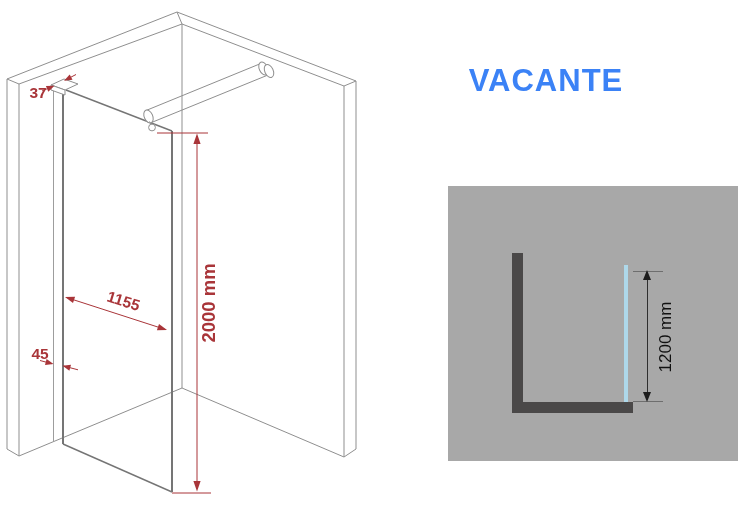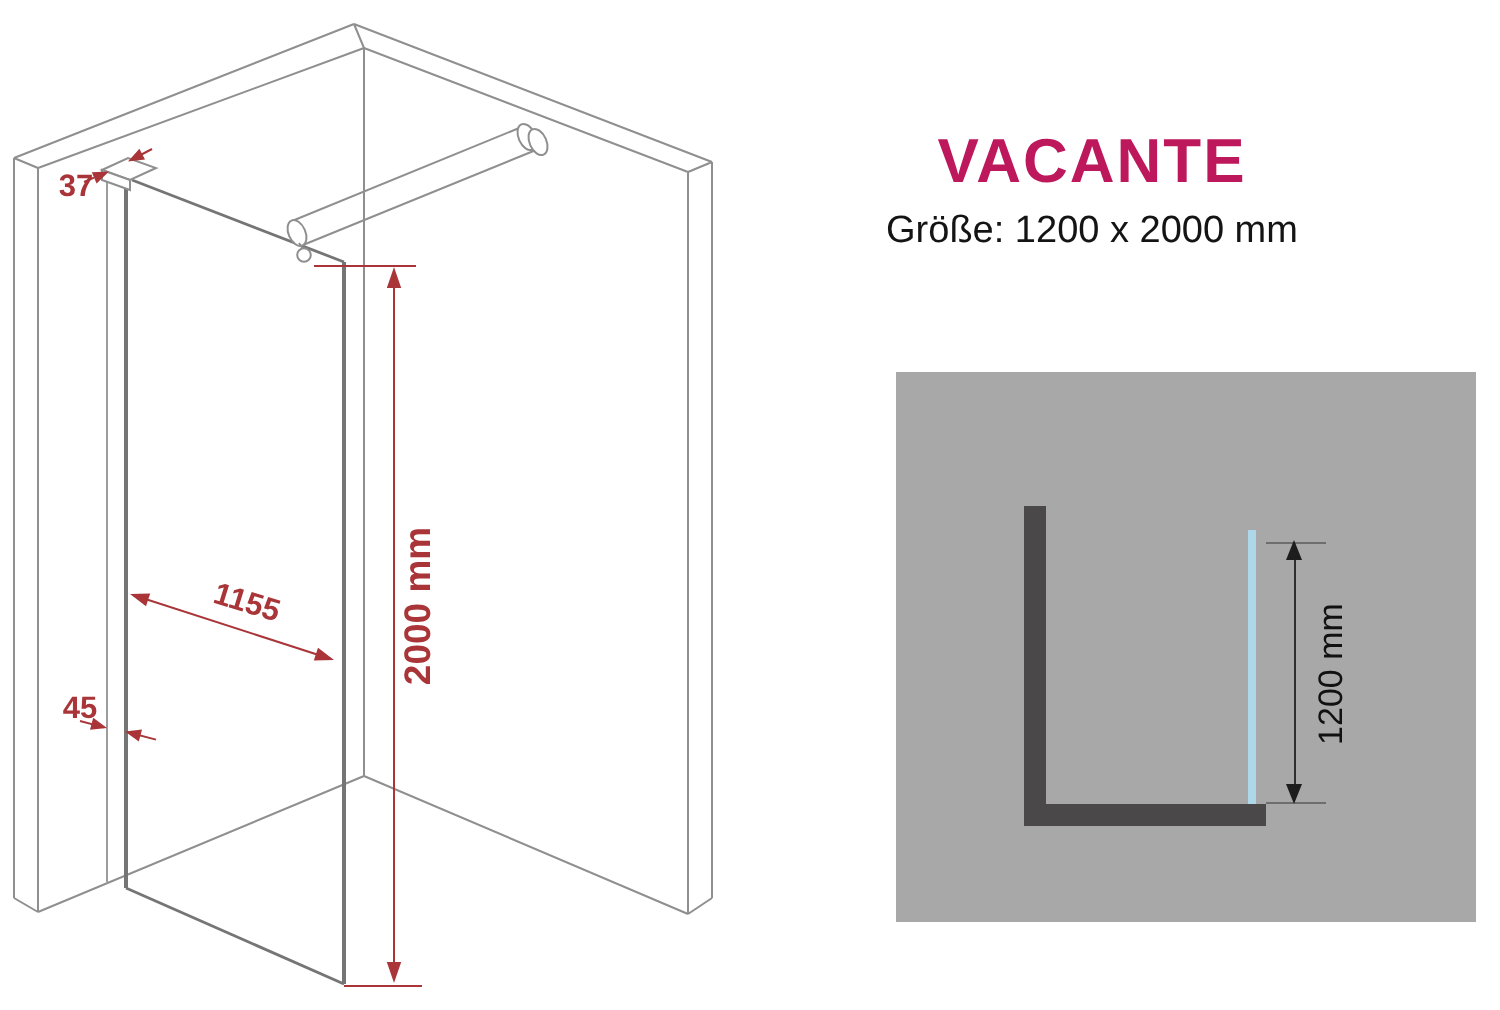--- a/index.html
+++ b/index.html
@@ -8,21 +8,21 @@
     font-family:"Liberation Sans","DejaVu Sans",sans-serif;
   }
   .stage{position:absolute;left:0;top:0;width:750px;height:505px;background:#ffffff;}
 
   
   .iso{position:absolute;left:0;top:0;width:430px;height:505px;}
 
   
   .title-block{position:absolute;left:433px;top:64px;width:226px;text-align:center;}
   .product-title{
-    font-size:31px;font-weight:bold;color:#be185d;letter-spacing:1px;line-height:34px;margin:0;
+    font-size:31px;font-weight:bold;color:#3b82f6;letter-spacing:1px;line-height:34px;margin:0;
   }
   .product-size{
     font-size:19px;font-weight:400;color:#141414;line-height:24px;margin:6px 0 0 0;
   }
 
   
   .top-view{position:absolute;left:448px;top:186px;width:290px;height:275px;background:#a8a8a8;}
   .wall-v{position:absolute;left:64px;top:67px;width:11px;height:160px;background:#4a4848;}
   .wall-h{position:absolute;left:64px;top:216px;width:121px;height:11px;background:#4a4848;}
   .glass-line{position:absolute;left:176px;top:79px;width:4px;height:137px;background:#aed8ea;}
@@ -110,21 +110,20 @@
         <polygon points="54.5,85.8 48.3,91.7 45.9,86.1" stroke="none"></polygon>
         <line x1="65.5" y1="80" x2="76" y2="74.5"></line>
         <polygon points="64,80.8 72.5,79.8 69.7,74.4" stroke="none"></polygon>
         <text x="38" y="98" text-anchor="middle" font-size="15.5" stroke="none">37</text>
       </g>
     </g>
   </svg>
 
   <div class="title-block">
     <div class="product-title">VACANTE</div>
-    <div class="product-size">Größe: 1200 x 2000 mm</div>
   </div>
 
   <div class="top-view">
     <div class="wall-v"></div>
     <div class="wall-h"></div>
     <div class="glass-line"></div>
     <div class="dim-tick tick-top"></div>
     <div class="dim-tick tick-bottom"></div>
     <div class="dim-line-v"></div>
     <div class="dim-arrow-up"></div>

